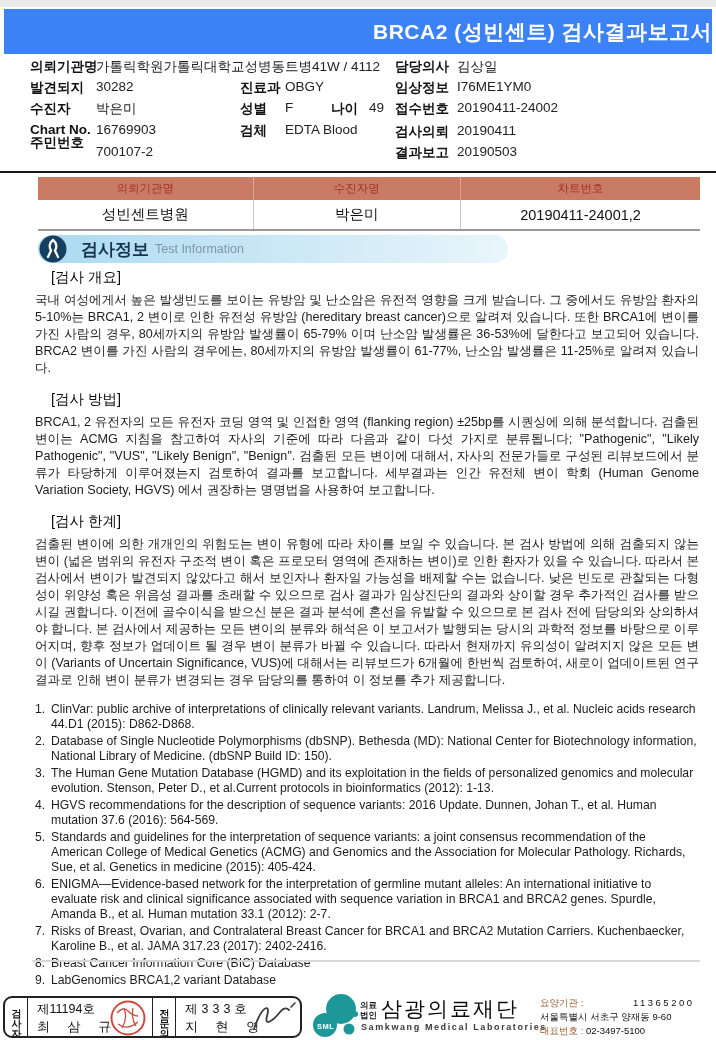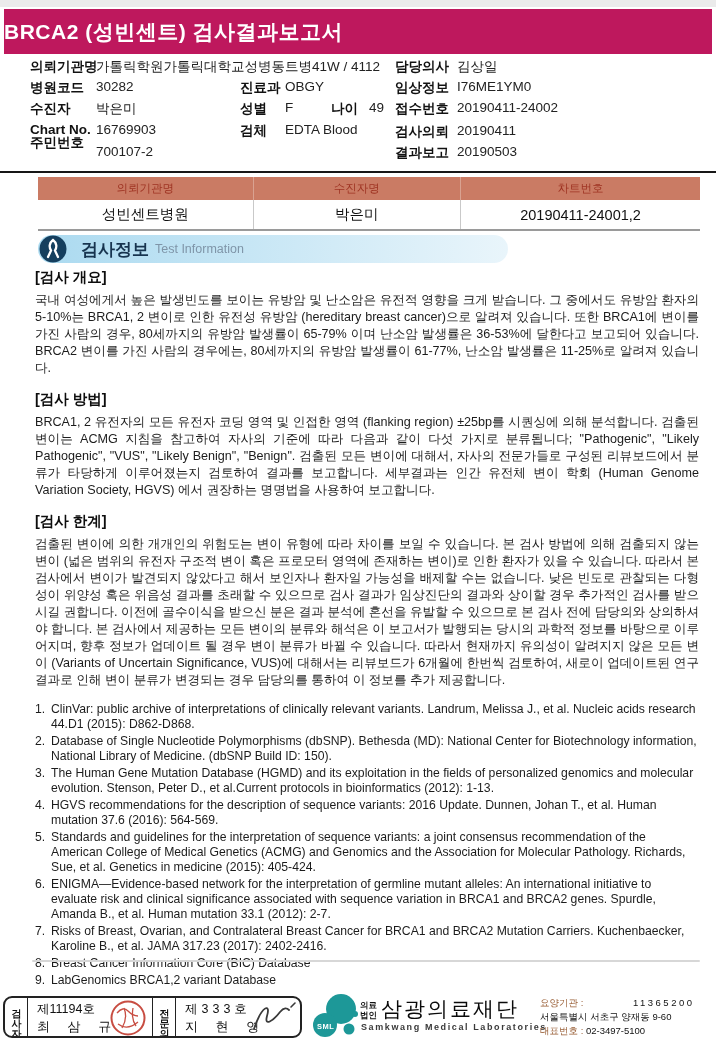--- a/index.html
+++ b/index.html
@@ -1,21 +1,21 @@
 <!DOCTYPE html>
 <html><head>
 <meta charset="utf-8">
 <style>
   html,body{margin:0;padding:0;background:#fff;}
   .page{position:relative;width:716px;height:1040px;background:#fff;overflow:hidden;
         font-family:"Liberation Sans",sans-serif;color:#1c1c1c;}
   
   .top-strip{position:absolute;left:0;top:0;width:716px;height:7px;background:#ebebeb;}
-  .title-bar{position:absolute;left:4px;right:4px;top:9px;height:45px;background:#be185d;
-             display:flex;align-items:center;justify-content:flex-start;}
+  .title-bar{position:absolute;left:4px;right:4px;top:9px;height:45px;background:#3b82f6;
+             display:flex;align-items:center;justify-content:flex-end;}
   .title-bar h1{margin:0;color:#fff;font-size:21px;letter-spacing:.5px;font-weight:bold;}
   
   .info{position:absolute;left:0;top:58px;width:716px;height:110px;font-size:13.5px;}
   .info span{position:absolute;white-space:nowrap;}
   .lbl{font-weight:bold;color:#111;}
   .val{color:#222;}
   
   .black-line{position:absolute;left:0;top:171px;width:716px;height:2px;background:#171717;}
   .sum-table{position:absolute;left:38px;top:177px;width:662px;border-bottom:2px solid #9a9a9a;}
   .sum-head{display:flex;background:#ca7b64;height:23px;}
@@ -28,21 +28,21 @@
   .sum-row div:last-child{border-right:none;}
   .c1{width:32.5%;} .c2{width:31.3%;} .c3{width:36.2%;}
   
   .badge{position:absolute;left:38px;top:235px;width:470px;height:28px;border-radius:14px;
          background:linear-gradient(to right,#abdaf0,#e9f5fb);display:flex;align-items:center;}
   .badge .icon{width:28px;height:28px;margin-left:1px;flex:0 0 auto;}
   .badge .kr{font-size:17px;font-weight:bold;color:#17344f;margin-left:14px;}
   .badge .en{font-size:12.5px;color:#7f95a8;margin-left:6px;}
   
   .content{position:absolute;left:35px;top:268px;width:664px;}
-  .s-title{font-weight:bold;font-size:14.5px;color:#0d0d0d;margin:0 0 5px 0;}
+  .s-title{font-weight:normal;font-size:14.5px;color:#0d0d0d;margin:0 0 5px 16px;}
   .s-body{font-size:12.6px;line-height:17px;text-align:justify;margin:0 0 13px 0;color:#1c1c1c;}
   .ref-item{display:flex;font-size:12.2px;line-height:15px;margin-bottom:2px;color:#1c1c1c;}
   .ref-num{width:16px;flex:0 0 auto;}
   .ref-text{flex:1;}
   .grey-line{position:absolute;left:32px;top:960px;width:668px;height:2px;background:#d7d7d7;border-radius:2px;}
   
   .sign-box{position:absolute;left:3px;top:996px;width:299px;height:42px;border:2px solid #222;
             border-radius:9px;display:flex;overflow:hidden;background:#fff;box-sizing:border-box;}
   .role{width:22px;flex:0 0 auto;display:flex;align-items:center;justify-content:center;
         font-size:10px;font-weight:bold;color:#111;}
@@ -76,21 +76,21 @@
     <h1>BRCA2 (성빈센트) 검사결과보고서</h1>
   </div>
 
   <div class="info">
 
     <span class="lbl" style="left:30px;top:0">의뢰기관명</span>
     <span class="val" style="left:96px;top:0">가톨릭학원가톨릭대학교성병동트병41W / 4112</span>
     <span class="lbl" style="left:395px;top:0">담당의사</span>
     <span class="val" style="left:457px;top:0">김상일</span>
 
-    <span class="lbl" style="left:30px;top:21px">병원코드</span>
+    <span class="lbl" style="left:30px;top:21px">발견되지</span>
     <span class="val" style="left:96px;top:21px">30282</span>
     <span class="lbl" style="left:240px;top:21px">진료과</span>
     <span class="val" style="left:285px;top:21px">OBGY</span>
     <span class="lbl" style="left:395px;top:21px">임상정보</span>
     <span class="val" style="left:457px;top:21px">I76ME1YM0</span>
 
     <span class="lbl" style="left:30px;top:42px">수진자</span>
     <span class="val" style="left:96px;top:42px">박은미</span>
     <span class="lbl" style="left:240px;top:42px">성별</span>
     <span class="val" style="left:285px;top:42px">F</span>

